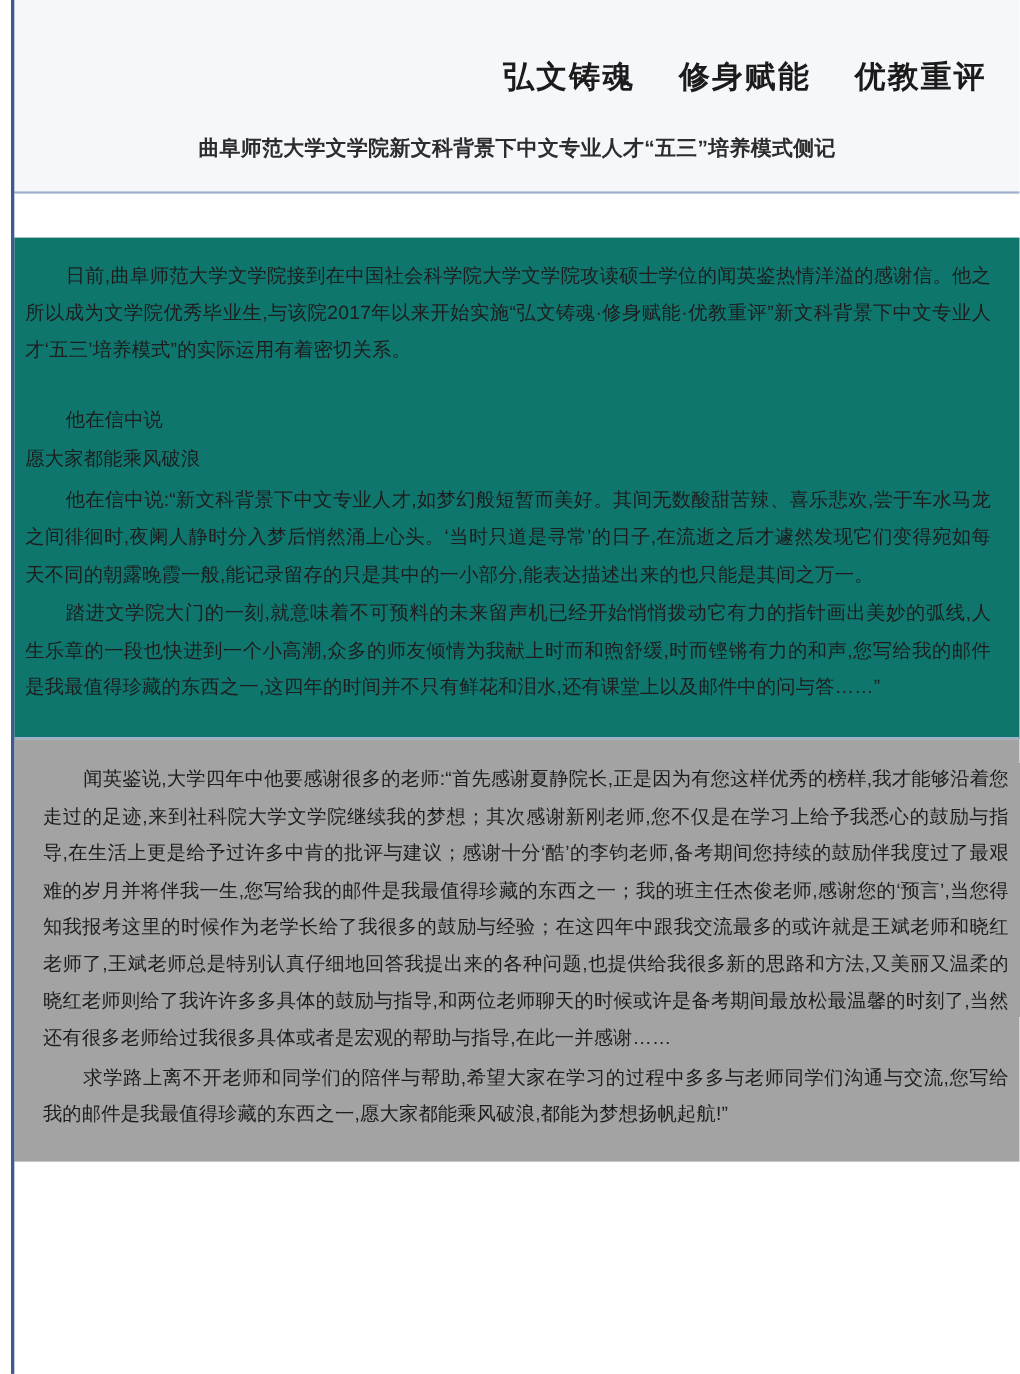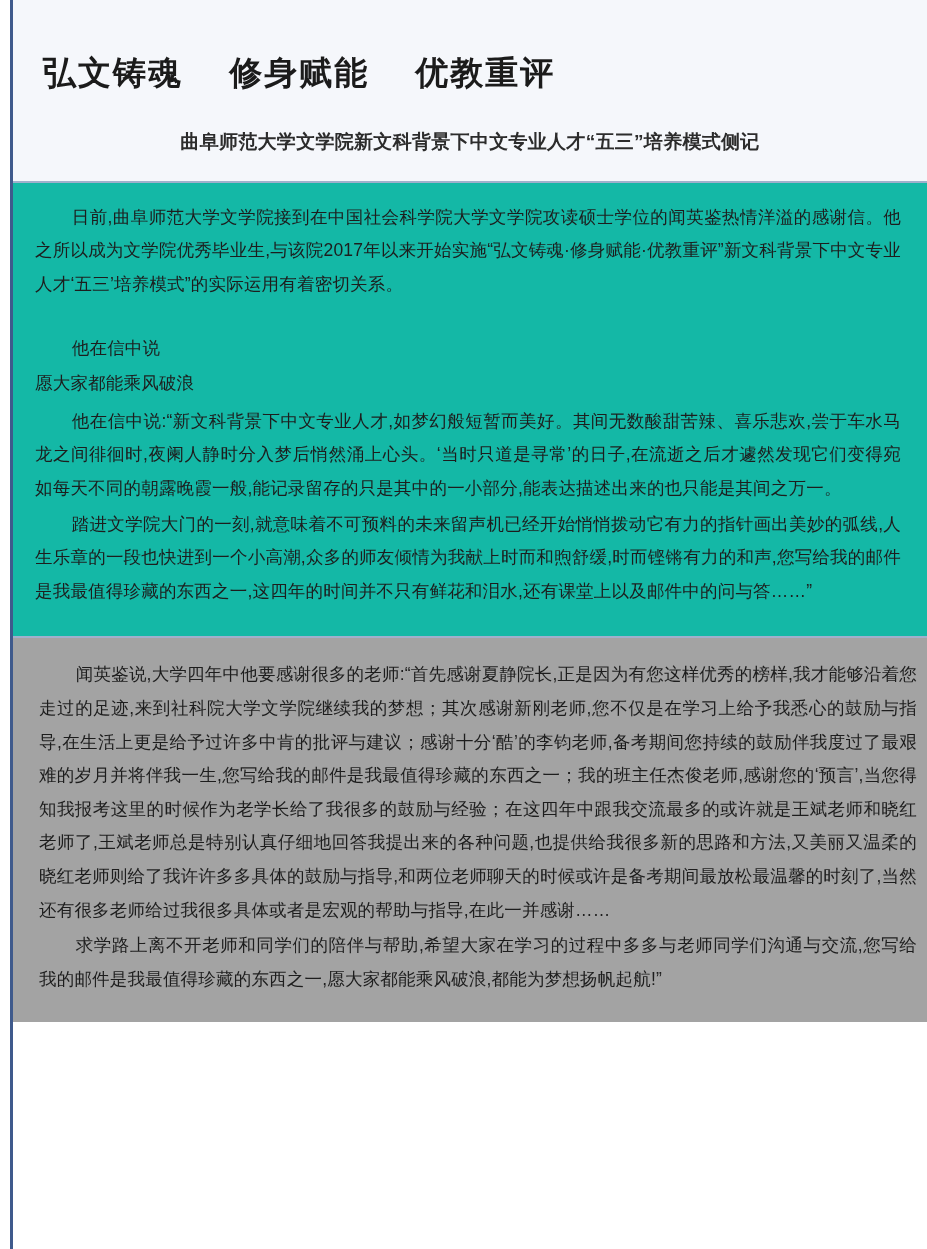--- a/index.html
+++ b/index.html
@@ -35,43 +35,44 @@
     box-sizing: border-box;
   }
   
   .header-block {
     background: #f5f7fb;
     padding: 52px 30px 26px 30px;
     box-sizing: border-box;
     border-bottom: 2px solid #9fb0cc;
   }
   .doc-title {
-    text-align: left;
-    font-size: 33px;
+    text-align: right;
+    font-size: 28px;
     font-weight: bold;
     color: #1b1b1b;
     letter-spacing: 2px;
     line-height: 1.3;
     white-space: pre;
     font-family: "Liberation Sans", "DejaVu Sans", sans-serif;
   }
   .doc-subtitle {
     text-align: center;
     font-size: 19px;
     color: #2c2c2c;
     margin-top: 34px;
     font-weight: bold;
     letter-spacing: 0.3px;
   }
   
   .section-tinted {
-    background: #14b8a6;
-    padding: 18px 26px 26px 22px;
+    background: #0f766e;
+    padding: 18px 26px 26px 10px;
     box-sizing: border-box;
     border-bottom: 2px solid #9fb0cc;
+    margin-top: 40px;
   }
   .section-plain {
     background: #a3a3a3;
     padding: 20px 10px 24px 26px;
     box-sizing: border-box;
   }
   p.para {
     font-size: 17.5px;
     line-height: 1.92;
     color: #1d1d1d;

